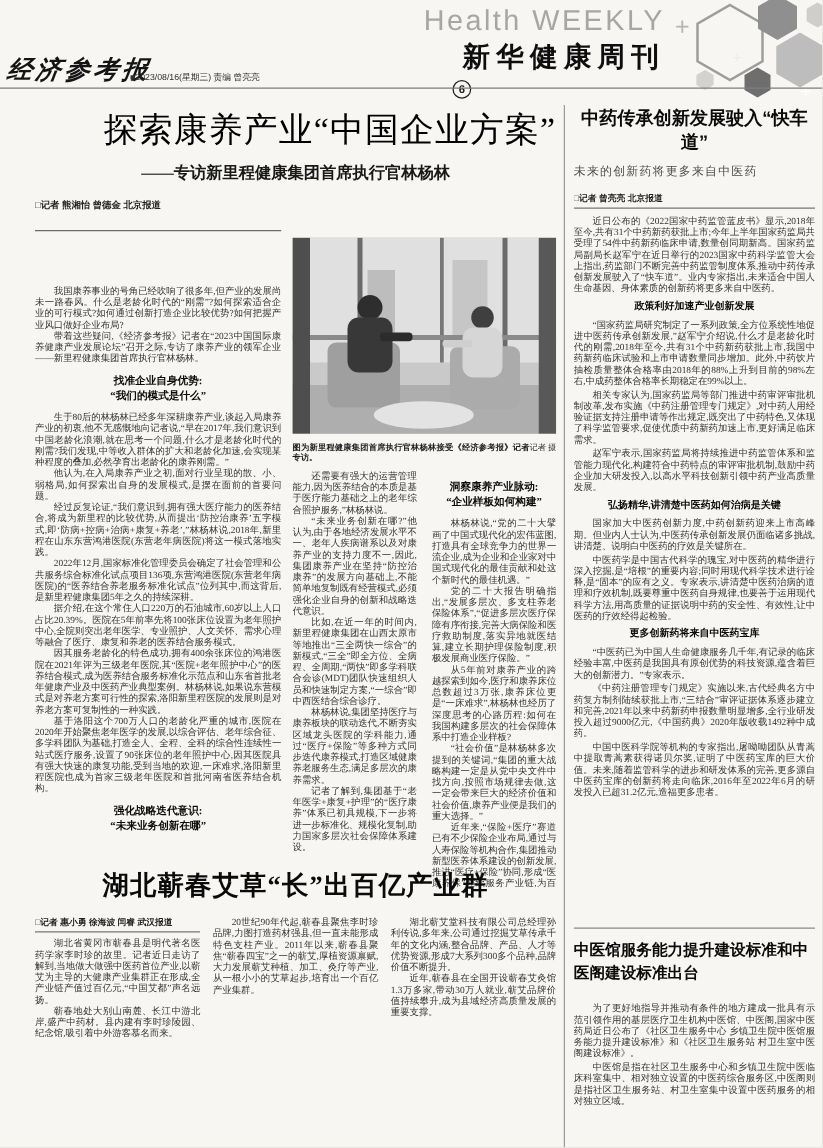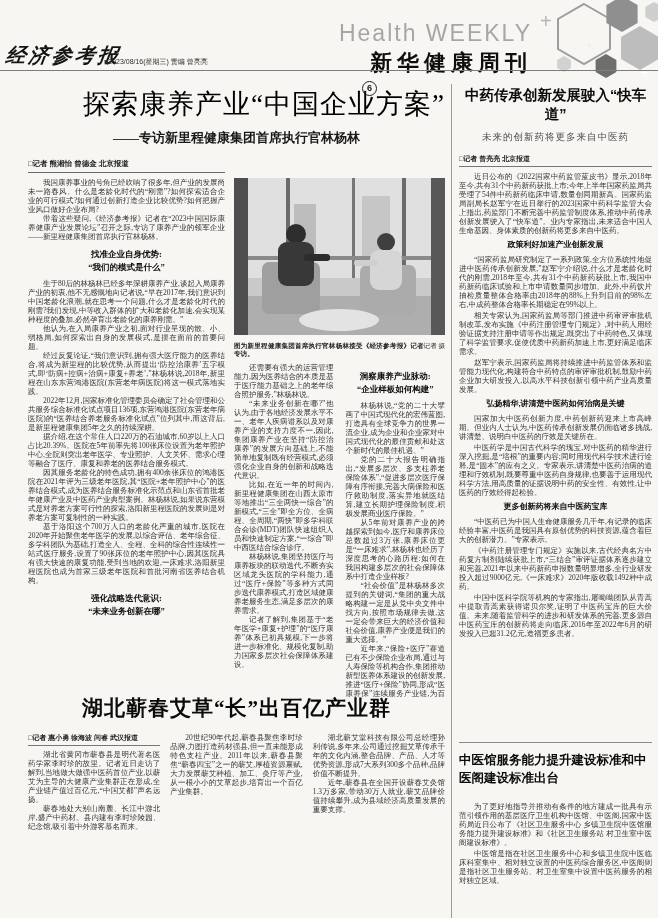--- a/index.html
+++ b/index.html
@@ -11,21 +11,21 @@
   
   .hdr-rule { position:absolute; left:0; top:70px; width:658px; height:1px; background:#7d7d7d; }
   .brand {
     position:absolute; left:6px; top:42px; font-size:20px; font-weight:bold; font-style:italic;
     letter-spacing:3px; color:#141414; transform:skewX(-8deg);
   }
   .issue-info {
     position:absolute; left:104px; top:57px; font-size:7px; color:#2f2f2f;
     font-family:"Liberation Sans","DejaVu Sans",sans-serif;
   }
-  .weekly { position:absolute; left:318px; top:20px; width:214px; text-align:right; }
+  .weekly { position:absolute; left:318px; top:3px; width:214px; text-align:right; }
   .weekly-en {
     font-family:"Liberation Sans","DejaVu Sans",sans-serif;
     font-size:23px; color:#a6a6a6; letter-spacing:2px;
   }
   .weekly-cn {
     font-family:"Liberation Sans","DejaVu Sans",sans-serif;
     font-size:22px; font-weight:bold; color:#0e0e0e; letter-spacing:5px; margin-top:1px;
   }
   .page-circ {
     width:13px; height:13px; border:1.5px solid #222; border-radius:50%;
@@ -34,24 +34,24 @@
     font-family:"Liberation Sans","DejaVu Sans",sans-serif;
   }
   .hexart { position:absolute; right:0; top:0; }
   
   .v-rule { position:absolute; left:451px; top:84px; width:1px; height:834px; background:#9c9c9c; }
   
   .main { position:absolute; left:28px; top:86px; width:417px; }
   .m-title { font-size:27px; font-weight:normal; text-align:right; letter-spacing:1px; color:#000000; }
   .m-sub { font-size:13px; font-weight:bold; text-align:center; margin-top:7px; color:#191919; }
   .m-byline {
-    font-size:7.5px; width:197px; border-bottom:1px solid #6b6b6b; padding-bottom:3px; margin-top:12px;
+    font-size:7.5px; width:197px; border-bottom:1px solid #6b6b6b; padding-bottom:15px; margin-top:12px;
     font-family:"Liberation Sans","DejaVu Sans",sans-serif; color:#222; font-weight:bold;
   }
-  .m-cols { display:flex; gap:9px; margin-top:5px; height:520px; overflow:hidden; }
+  .m-cols { display:flex; gap:9px; margin-top:5px; height:520px; overflow:hidden;align-items:center; }
   .m-col1 { width:197px; }
   .m-right { width:211px; }
   p.body { font-size:7.5px; line-height:9px; text-align:justify; text-indent:2em; margin:0; color:#333; }
   .sec-head { text-align:center; font-weight:bold; font-size:8.5px; line-height:12.5px; margin:7px 0 6px; color:#0d0d0d; }
   .photo { width:211px; height:157px; background:#c4c4c4; }
   .caption {
     font-size:6.6px; line-height:8px; margin:3px 0 5px; color:#1d1d1d; font-weight:bold; text-align:justify;
   }
   .caption .credit { float:right; font-weight:normal; color:#333; }
   .sub-cols { display:flex; gap:12px; height:335px; overflow:hidden; }
@@ -65,21 +65,21 @@
     font-size:7px; border-bottom:1px solid #777; padding-bottom:2px; margin-bottom:4px;
     font-family:"Liberation Sans","DejaVu Sans",sans-serif; font-weight:bold; color:#222;
   }
   
   .right { position:absolute; left:459px; top:86px; width:193px; height:832px; overflow:hidden; }
   .r1 { height:650px; overflow:hidden; }
   .r1-title {
     font-family:"Liberation Sans","DejaVu Sans",sans-serif;
     font-size:14.5px; font-weight:bold; text-align:center; line-height:19px; color:#0b0b0b;
   }
-  .r1-sub { font-size:9.5px; text-align:center; color:#4c4c4c; margin-top:7px; letter-spacing:1px; }
+  .r1-sub { font-size:9.5px; text-align:left; color:#4c4c4c; margin-top:7px; letter-spacing:1px; }
   .r1-byline {
     font-size:7px; border-bottom:1px solid #777; padding-bottom:2px; margin:10px 0 5px;
     font-family:"Liberation Sans","DejaVu Sans",sans-serif; font-weight:bold; color:#222;
   }
   .r-sec {
     text-align:center; font-weight:bold; font-size:8px; margin:4px 0 5px; color:#0d0d0d;
     font-family:"Liberation Sans","DejaVu Sans",sans-serif;
   }
   .r1 p.body, .r2 p.body { margin-top:2px; }
   .r2 { border-top:1px solid #8a8a8a; margin-top:6px; padding-top:8px; }
@@ -224,21 +224,21 @@
       <p class="body">近日公布的《2022国家中药监管蓝皮书》显示,2018年至今,共有31个中药新药获批上市;今年上半年国家药监局共受理了54件中药新药临床申请,数量创同期新高。国家药监局副局长赵军宁在近日举行的2023国家中药科学监管大会上指出,药监部门不断完善中药监管制度体系,推动中药传承创新发展驶入了“快车道”。业内专家指出,未来适合中国人生命基因、身体素质的创新药将更多来自中医药。</p>
       <div class="r-sec">政策利好加速产业创新发展</div>
       <p class="body">“国家药监局研究制定了一系列政策,全方位系统性地促进中医药传承创新发展,”赵军宁介绍说,什么才是老龄化时代的刚需,2018年至今,共有31个中药新药获批上市,我国中药新药临床试验和上市申请数量同步增加。此外,中药饮片抽检质量整体合格率由2018年的88%上升到目前的98%左右,中成药整体合格率长期稳定在99%以上。</p>
       <p class="body">相关专家认为,国家药监局等部门推进中药审评审批机制改革,发布实施《中药注册管理专门规定》,对中药人用经验证据支持注册申请等作出规定,既突出了中药特色,又体现了科学监管要求,促使优质中药新药加速上市,更好满足临床需求。</p>
       <p class="body">赵军宁表示,国家药监局将持续推进中药监管体系和监管能力现代化,构建符合中药特点的审评审批机制,鼓励中药企业加大研发投入,以高水平科技创新引领中药产业高质量发展。</p>
       <div class="r-sec">弘扬精华,讲清楚中医药如何治病是关键</div>
       <p class="body">国家加大中医药创新力度,中药创新药迎来上市高峰期。但业内人士认为,中医药传承创新发展仍面临诸多挑战,讲清楚、说明白中医药的疗效是关键所在。</p>
       <p class="body">中医药学是中国古代科学的瑰宝,对中医药的精华进行深入挖掘,是“培根”的重要内容;同时用现代科学技术进行诠释,是“固本”的应有之义。专家表示,讲清楚中医药治病的道理和疗效机制,既要尊重中医药自身规律,也要善于运用现代科学方法,用高质量的证据说明中药的安全性、有效性,让中医药的疗效经得起检验。</p>
       <div class="r-sec">更多创新药将来自中医药宝库</div>
       <p class="body">“中医药已为中国人生命健康服务几千年,有记录的临床经验丰富,中医药是我国具有原创优势的科技资源,蕴含着巨大的创新潜力。”专家表示。</p>
-      <p class="body">《中药注册管理专门规定》实施以来,古代经典名方中药复方制剂陆续获批上市,“三结合”审评证据体系逐步建立和完善,2021年以来中药新药申报数量明显增多,全行业研发投入超过9000亿元,《一床难求》2020年版收载1492种中成药。</p>
+      <p class="body">《中药注册管理专门规定》实施以来,古代经典名方中药复方制剂陆续获批上市,“三结合”审评证据体系逐步建立和完善,2021年以来中药新药申报数量明显增多,全行业研发投入超过9000亿元,《中国药典》2020年版收载1492种中成药。</p>
       <p class="body">中国中医科学院等机构的专家指出,屠呦呦团队从青蒿中提取青蒿素获得诺贝尔奖,证明了中医药宝库的巨大价值。未来,随着监管科学的进步和研发体系的完善,更多源自中医药宝库的创新药将走向临床,2016年至2022年6月的研发投入已超31.2亿元,造福更多患者。</p>
     </div>
 
     <div class="r2">
       <div class="r2-title">中医馆服务能力提升建设标准和中医阁建设标准出台</div>
       <p class="body">为了更好地指导并推动有条件的地方建成一批具有示范引领作用的基层医疗卫生机构中医馆、中医阁,国家中医药局近日公布了《社区卫生服务中心 乡镇卫生院中医馆服务能力提升建设标准》和《社区卫生服务站 村卫生室中医阁建设标准》。</p>
       <p class="body">中医馆是指在社区卫生服务中心和乡镇卫生院中医临床科室集中、相对独立设置的中医药综合服务区,中医阁则是指社区卫生服务站、村卫生室集中设置中医药服务的相对独立区域。</p>
     </div>
   </div>
 

